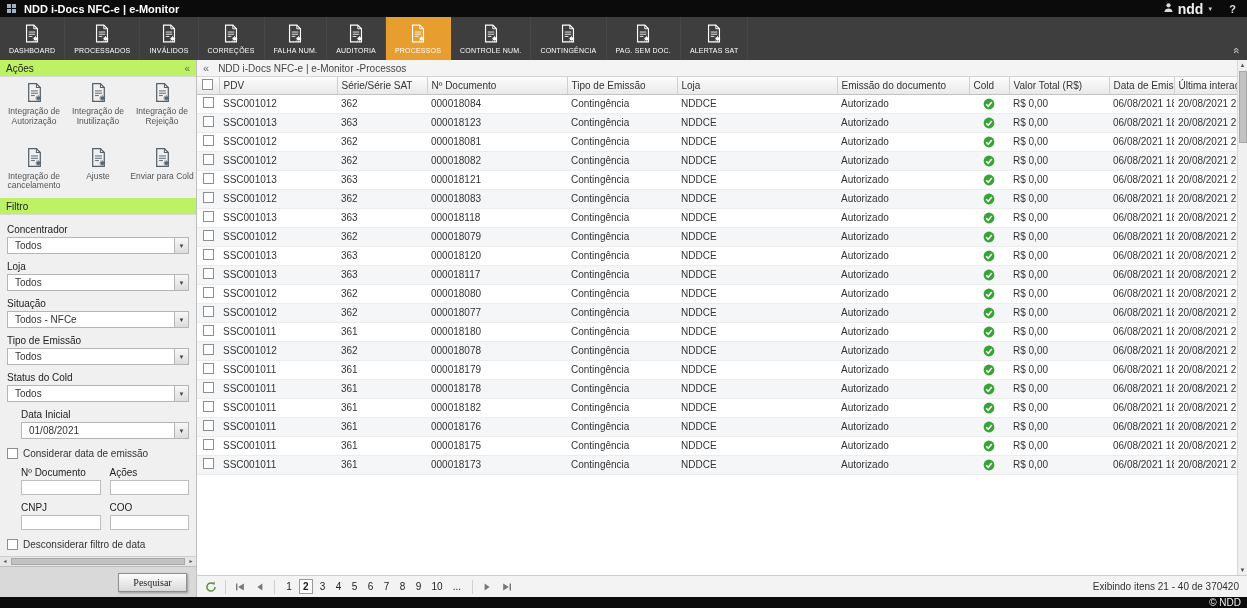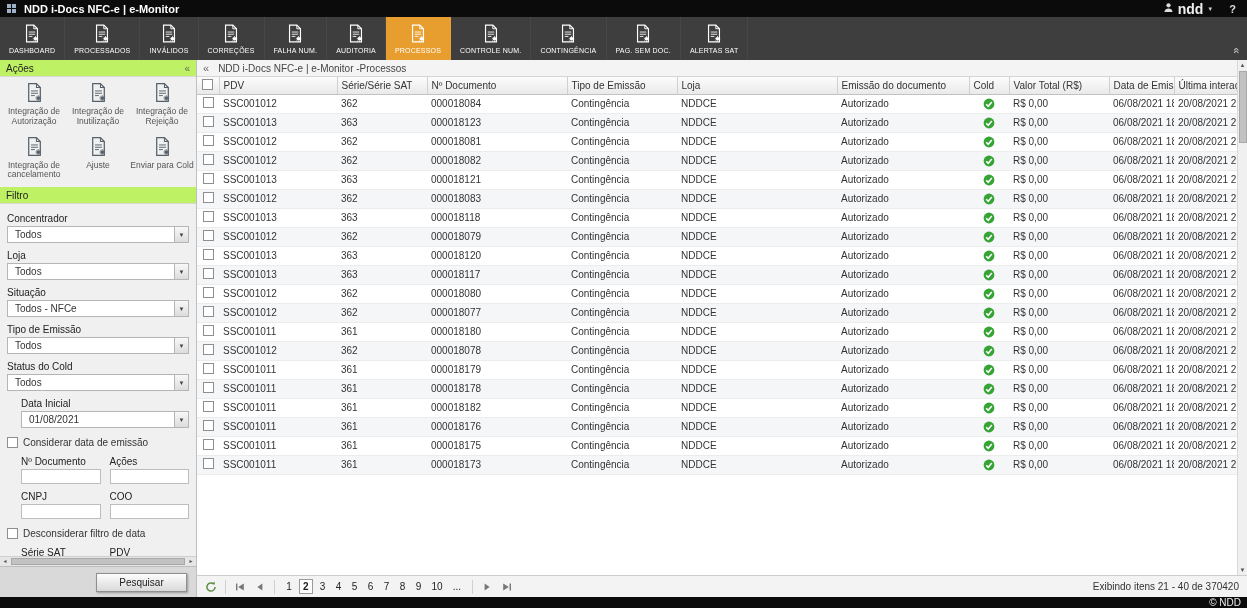--- a/index.html
+++ b/index.html
@@ -27,39 +27,39 @@
   .tab.active{background:var(--accent,#e89e2e);}
   .ribbon-collapse{position:absolute;right:8px;bottom:4px;color:#ddd;font-size:11px;transform:rotate(90deg);cursor:pointer;line-height:1;}
 
   
   .content{flex:1;display:flex;min-height:0;}
 
   
   .sidebar{flex:0 0 197px;width:197px;background:#f0f0f0;border-right:1px solid #bfbfbf;display:flex;flex-direction:column;min-height:0;}
   .panel-header{flex:0 0 17px;display:flex;align-items:center;justify-content:space-between;padding:0 6px;color:#222;border-bottom:1px solid #d8d8d8;background:#bef264;}
   .collapse-icon{color:#666;cursor:pointer;}
-  .actions-grid{display:grid;grid-template-columns:repeat(3,1fr);padding:5px 2px 7px;row-gap:9px;}
+  .actions-grid{display:grid;grid-template-columns:repeat(3,1fr);padding:5px 2px 7px;row-gap:20px;}
   .action-item{display:flex;flex-direction:column;align-items:center;text-align:center;color:#55606a;cursor:pointer;}
   .action-item .doc-svg{width:17px;height:21px;}
   .action-label{font-size:8.5px;color:#555;margin-top:2px;line-height:1.15;}
   .filters{flex:1;padding:2px 7px 4px;overflow:hidden;}
   .filter-label{margin:7px 0 2px;color:#222;}
   .combo{display:flex;height:17px;background:#fff;border:1px solid #b5b5b5;cursor:pointer;}
   .combo-value{flex:1;padding:1px 7px;line-height:13px;overflow:hidden;white-space:nowrap;}
   .combo-btn{width:14px;border-left:1px solid #b5b5b5;background:linear-gradient(#f8f8f8,#dcdcdc);display:flex;align-items:center;justify-content:center;font-size:6px;color:#444;}
   .two-col{display:flex;gap:9px;margin-left:14px;}
   .two-col>div{flex:1;min-width:0;}
   .text-input{width:100%;height:15px;border:1px solid #bdbdbd;background:#fff;font-size:10px;padding:0 3px;font-family:"Liberation Sans",sans-serif;}
   .check-row{display:flex;align-items:center;gap:5px;margin:9px 0 1px;cursor:pointer;}
   .checkbox{display:inline-block;width:11px;height:11px;border:1px solid #8e8e8e;background:#fff;flex:0 0 11px;}
   .sidebar-hscroll{flex:0 0 10px;background:#e6e6e6;border-top:1px solid #cfcfcf;display:flex;align-items:center;}
   .hbtn{width:10px;font-size:6px;color:#555;text-align:center;line-height:9px;cursor:pointer;}
   .hthumb{flex:1;height:7px;background:#c2c2c2;border:1px solid #a8a8a8;margin:0 1px;cursor:grab;}
   .sidebar-footer{flex:0 0 31px;background:#d9d9d9;border-top:1px solid #bdbdbd;display:flex;align-items:center;justify-content:flex-end;padding:0 9px;}
-  .search-btn{width:91px;height:19px;background:linear-gradient(#fdfdfd,#d9d9d9);border:1px solid #8f8f8f;font-size:10px;color:#222;font-family:Liberation Sans, sans-serif;box-shadow:1px 1px 2px rgba(0,0,0,.3);cursor:pointer;text-align:center;}
+  .search-btn{width:69px;height:19px;background:linear-gradient(#fdfdfd,#d9d9d9);border:1px solid #8f8f8f;font-size:10px;color:#222;font-family:Liberation Serif, serif;box-shadow:1px 1px 2px rgba(0,0,0,.3);cursor:pointer;text-align:center;}
 
   
   .main{flex:1;display:flex;flex-direction:column;min-width:0;background:#fff;}
   .main-top{flex:1;display:flex;min-height:0;}
   .grid-area{flex:1;display:flex;flex-direction:column;min-width:0;}
   .breadcrumb{flex:0 0 17px;background:#f4f4f4;border-bottom:1px solid #d5d5d5;display:flex;align-items:center;gap:9px;padding:0 6px;color:#444;}
   .collapse-left{color:#666;cursor:pointer;font-size:11px;}
   table{border-collapse:collapse;table-layout:fixed;width:1040px;}
   th{height:17px;background:linear-gradient(#fcfcfc,#e9e9e9);border-right:1px solid #d0d0d0;border-bottom:1px solid #c2c2c2;font-weight:normal;text-align:left;padding:0 4px;color:#333;overflow:hidden;white-space:nowrap;cursor:pointer;}
   th:last-child{border-right:1px solid #444;}

